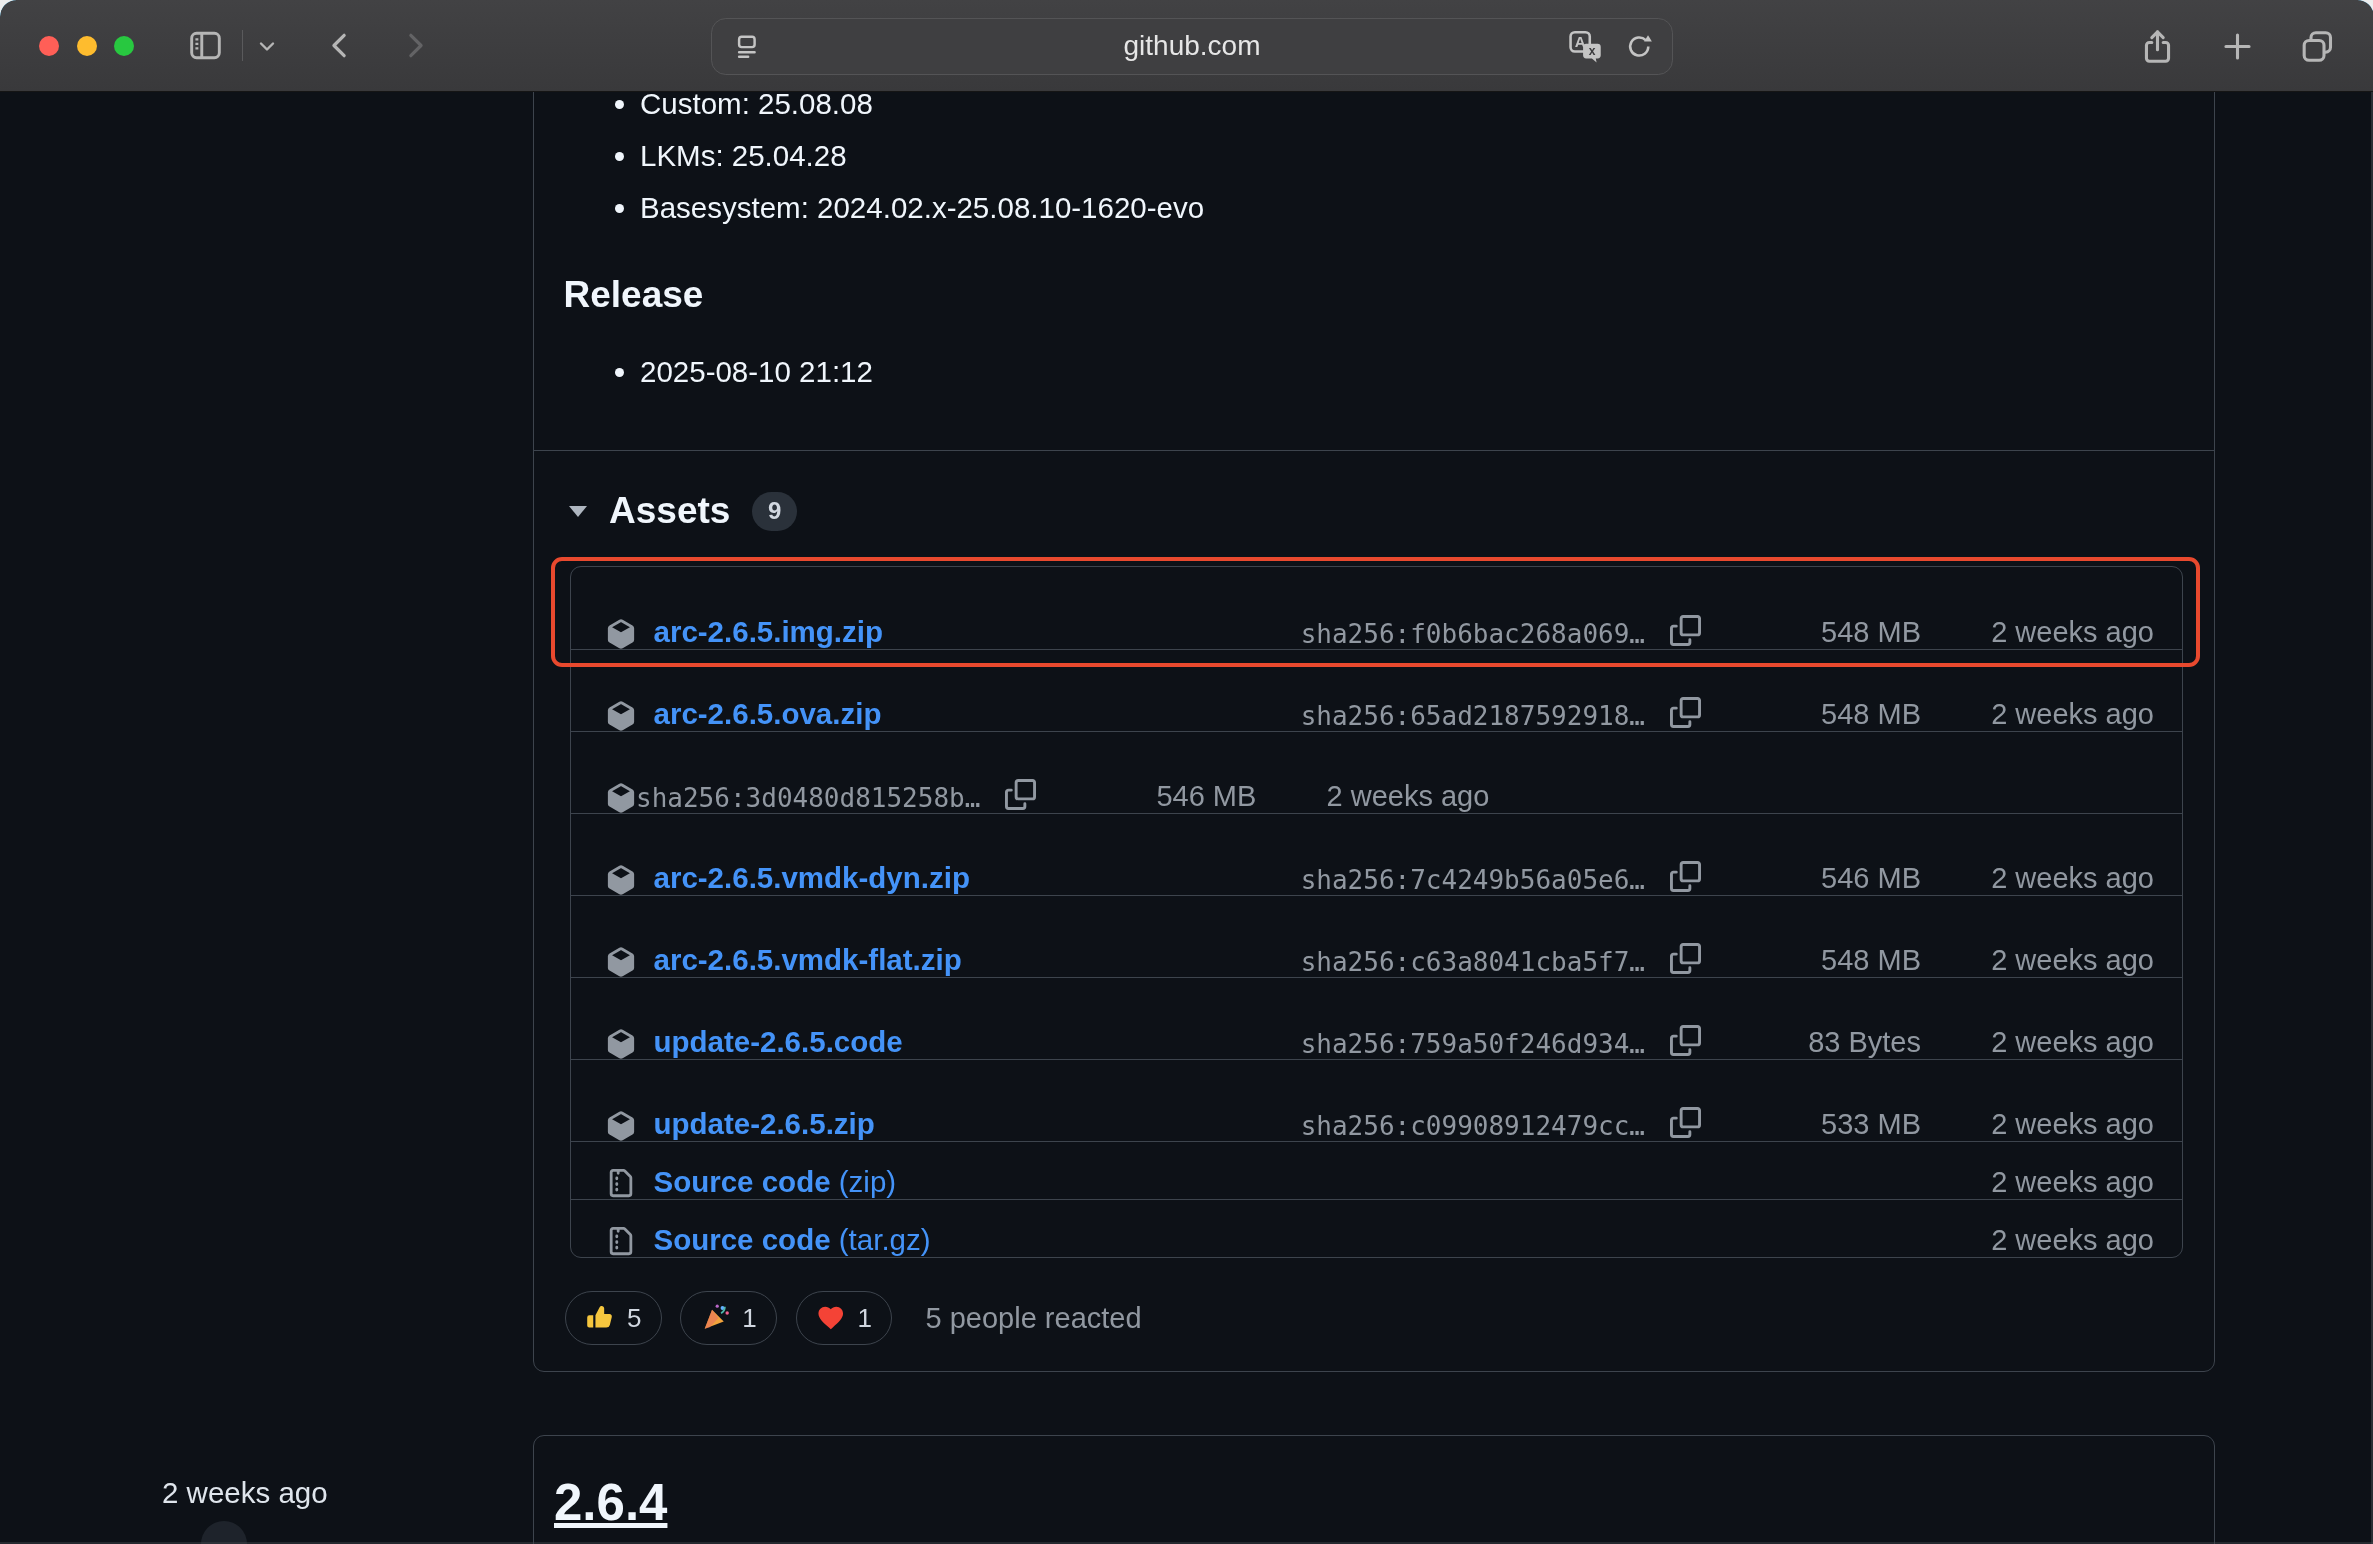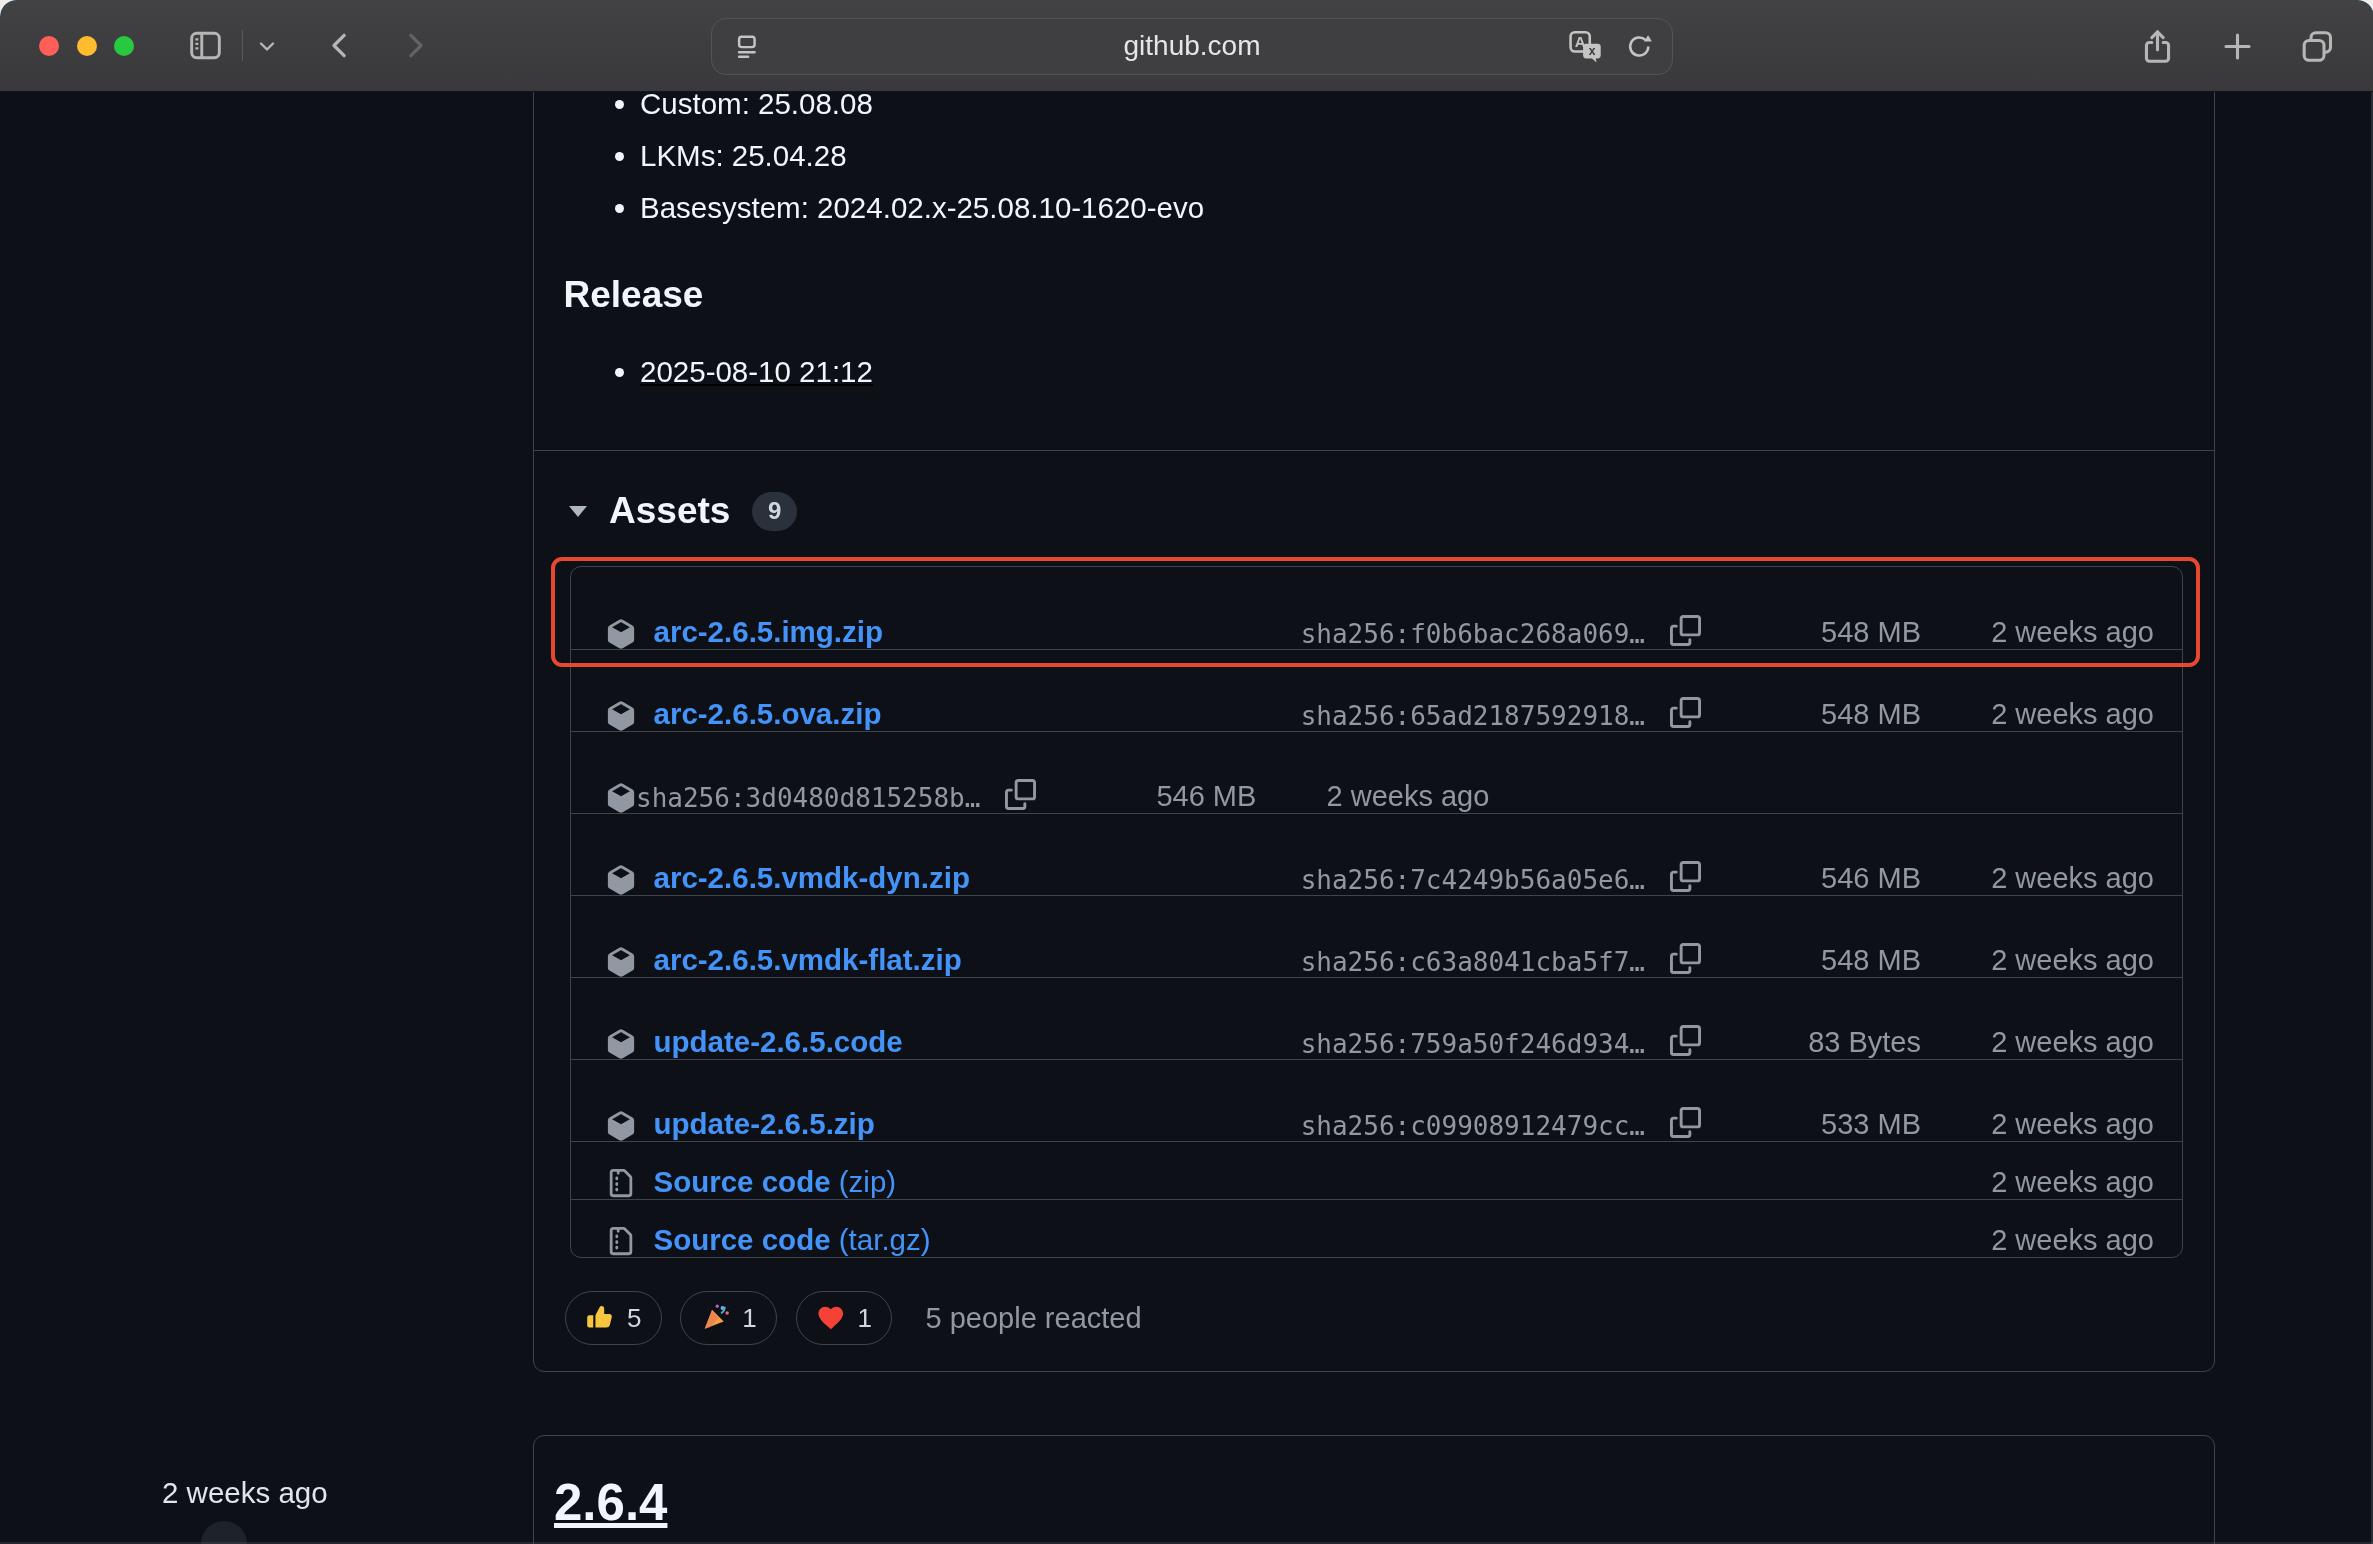--- a/index.html
+++ b/index.html
@@ -46,21 +46,21 @@
   .content {
     position:absolute; top:92px; left:0; right:0; bottom:0;
     background:#0d1117; overflow:hidden;
   }
   .release-card {
     position:absolute; left:533px; top:-28px; width:1682px; height:1308px;
     border:0.9px solid #3d444d; border-radius:11px; background:#0d1117;
   }
   .version-list, .date-list { position:absolute; left:16px; margin:0; padding:0 0 0 90px; }
   .version-list { top:13px; }
-  .date-list { top:281px;text-decoration:underline; }
+  .date-list { top:281px; }
   .version-list li, .date-list li {
     list-style:disc outside; font-size:29.5px; line-height:52px; color:#f0f6fc;
   }
   .release-h3 { position:absolute; top:205px; left:29.5px; margin:0; font-size:37px; line-height:50px; font-weight:700; color:#f0f6fc; }
   .card-divider { position:absolute; top:385px; left:0; right:0; height:0.9px; background:#3d444d; }
   .assets-header { position:absolute; top:420px; left:35px; height:52px; display:flex; align-items:center; gap:22px; background:none; border:none; padding:0; }
   .tri { width:0; height:0; border-left:9.2px solid transparent; border-right:9.2px solid transparent; border-top:11px solid #aeb6c0; }
   .assets-label { font-size:37px; font-weight:700; color:#f0f6fc; }
   .assets-count { background:#2a313a; color:#d1d7e0; font-size:24px; font-weight:600; padding:5.5px 15.7px; border-radius:922px; }
   .assets-table {

